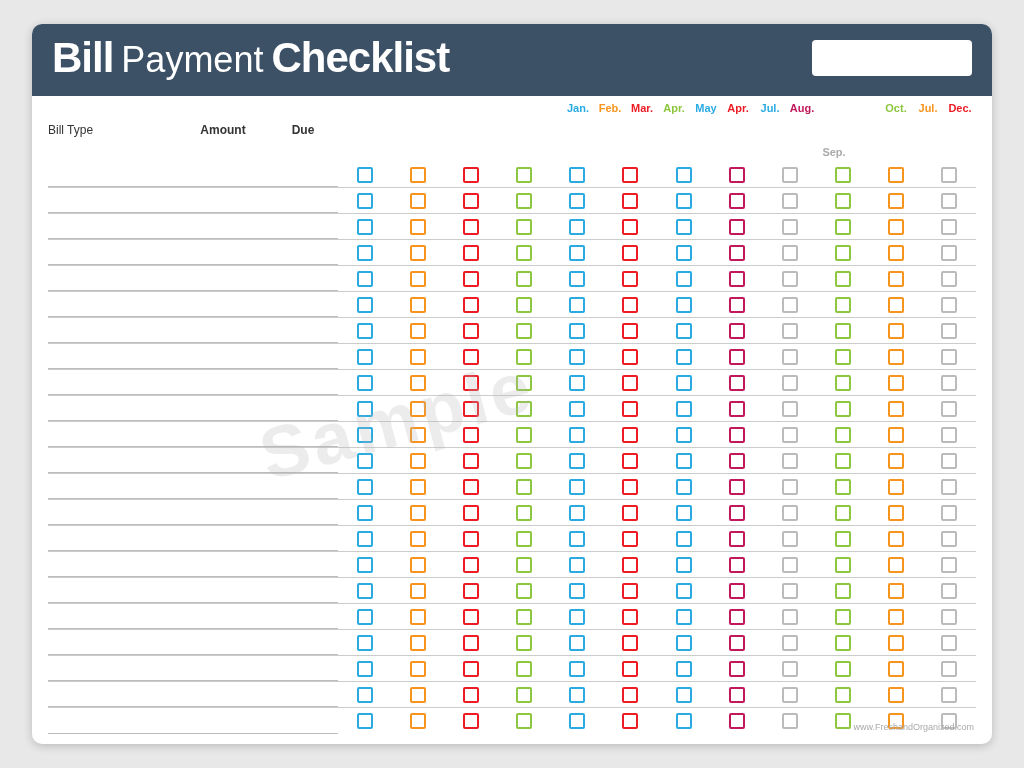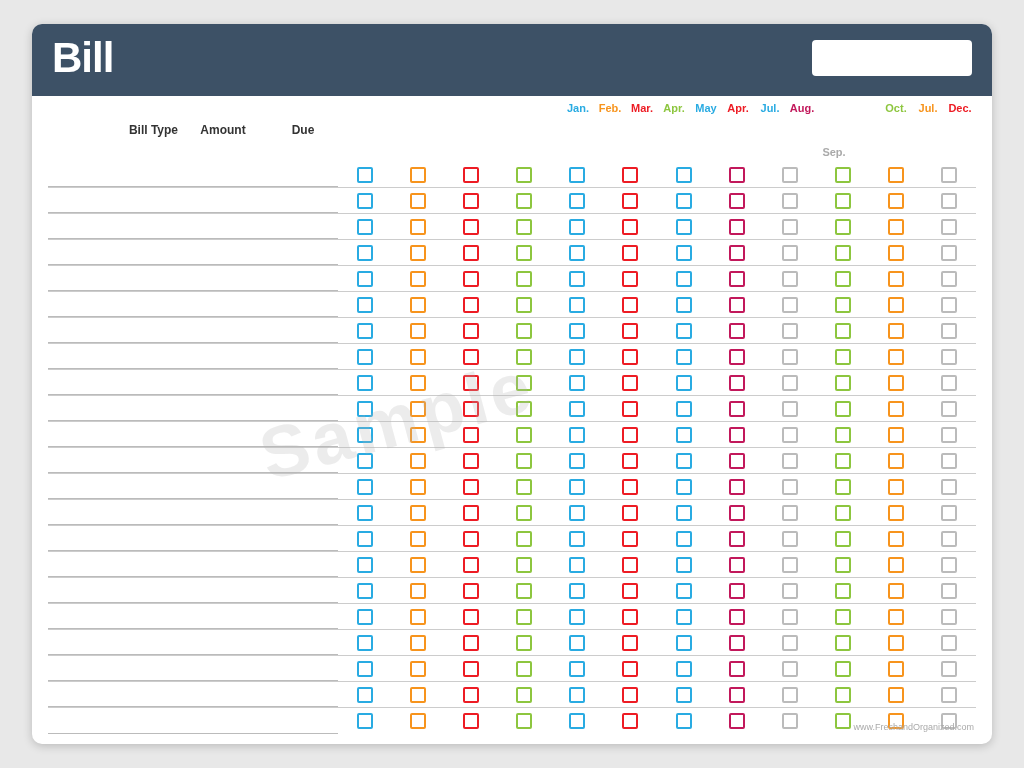--- a/index.html
+++ b/index.html
@@ -67,23 +67,23 @@
     }
     .col-headers {
       display: flex;
       align-items: center;
       margin-bottom: 4px;
       padding-left: 0;
     }
     .col-bill-type {
       width: 130px;
       font-size: 12px;
-      font-weight: bold;
+      font-weight: normal;
       color: #333;
-      text-align: right;
+      text-align: left;
     }
     .col-amount {
       width: 90px;
       font-size: 12px;
       font-weight: bold;
       color: #333;
       text-align: center;
     }
     .col-due {
       width: 70px;
@@ -201,20 +201,22 @@
     }
   </style>
 </head>
 <body>
 
 <div class="page">
 
   <div class="header">
     <div class="header-title">
       <span class="title-bill">Bill</span>
+      <span class="title-payment">Payment</span>
+      <span class="title-checklist">Checklist</span>
     </div>
     <div class="header-input-box"></div>
   </div>
 
   <div class="content">
 
     <div class="col-headers">
       <span class="col-bill-type">Bill Type</span>
       <span class="col-amount">Amount</span>
       <span class="col-due">Due</span>

